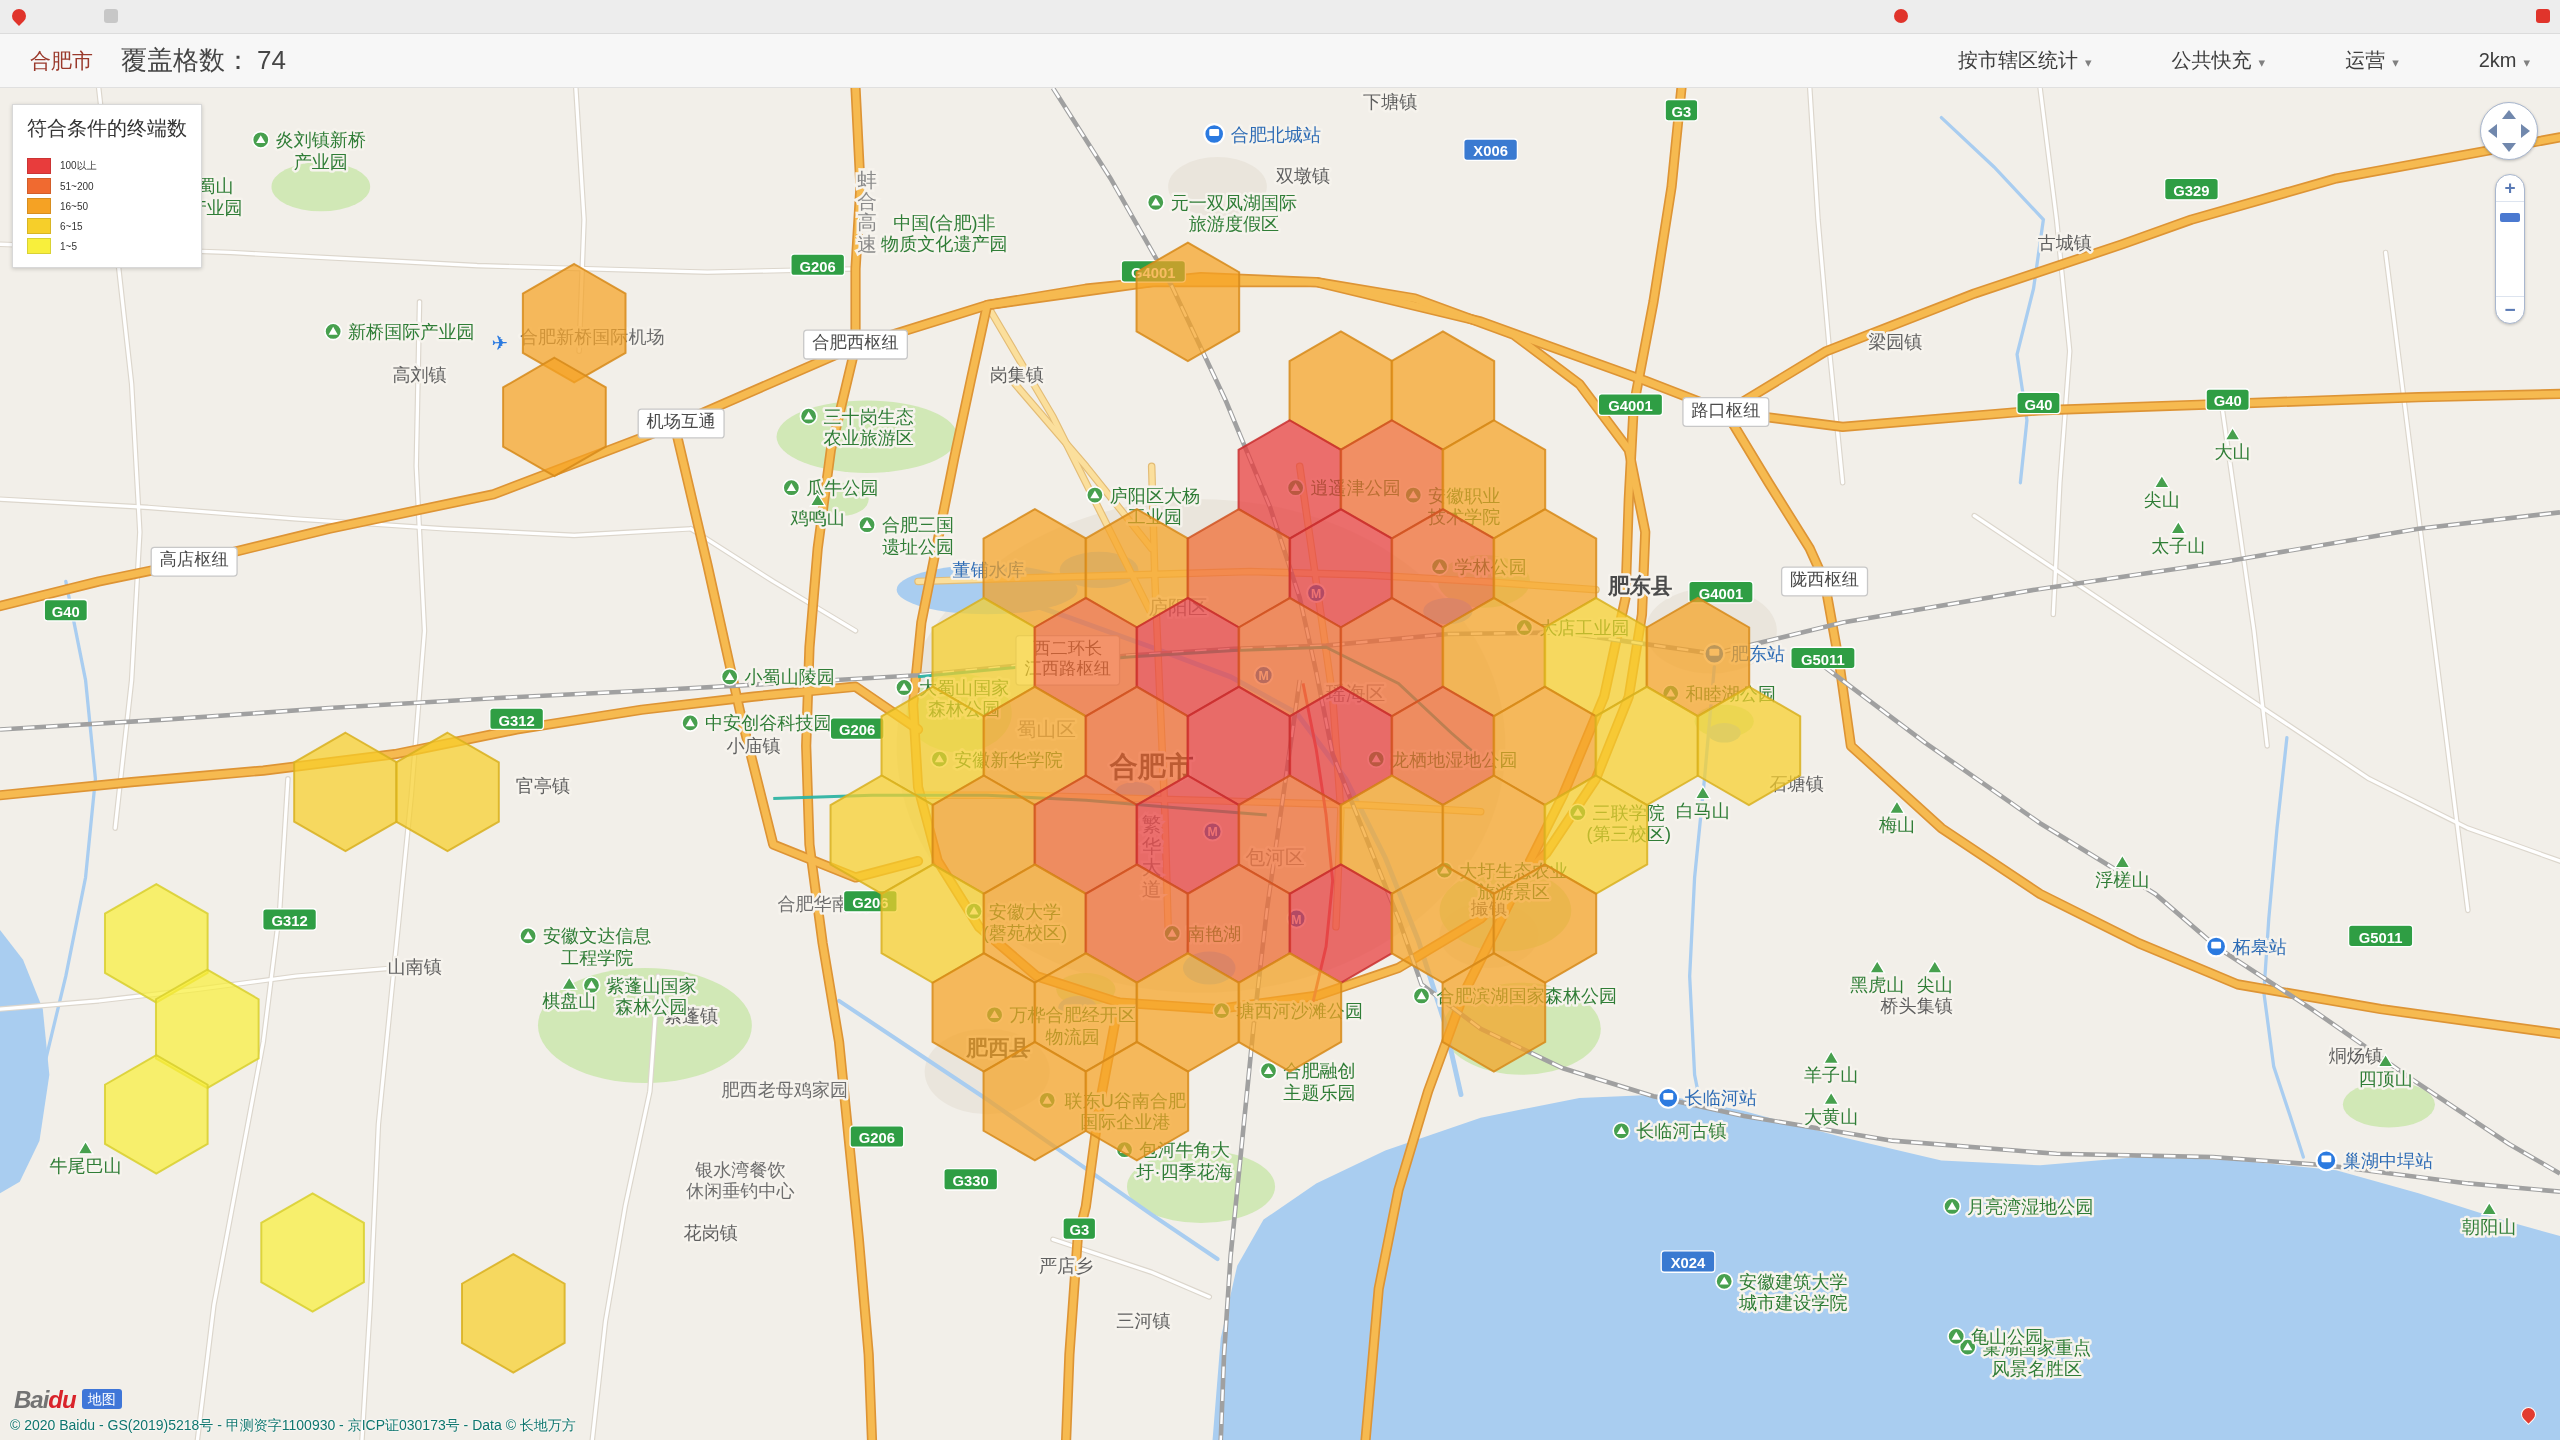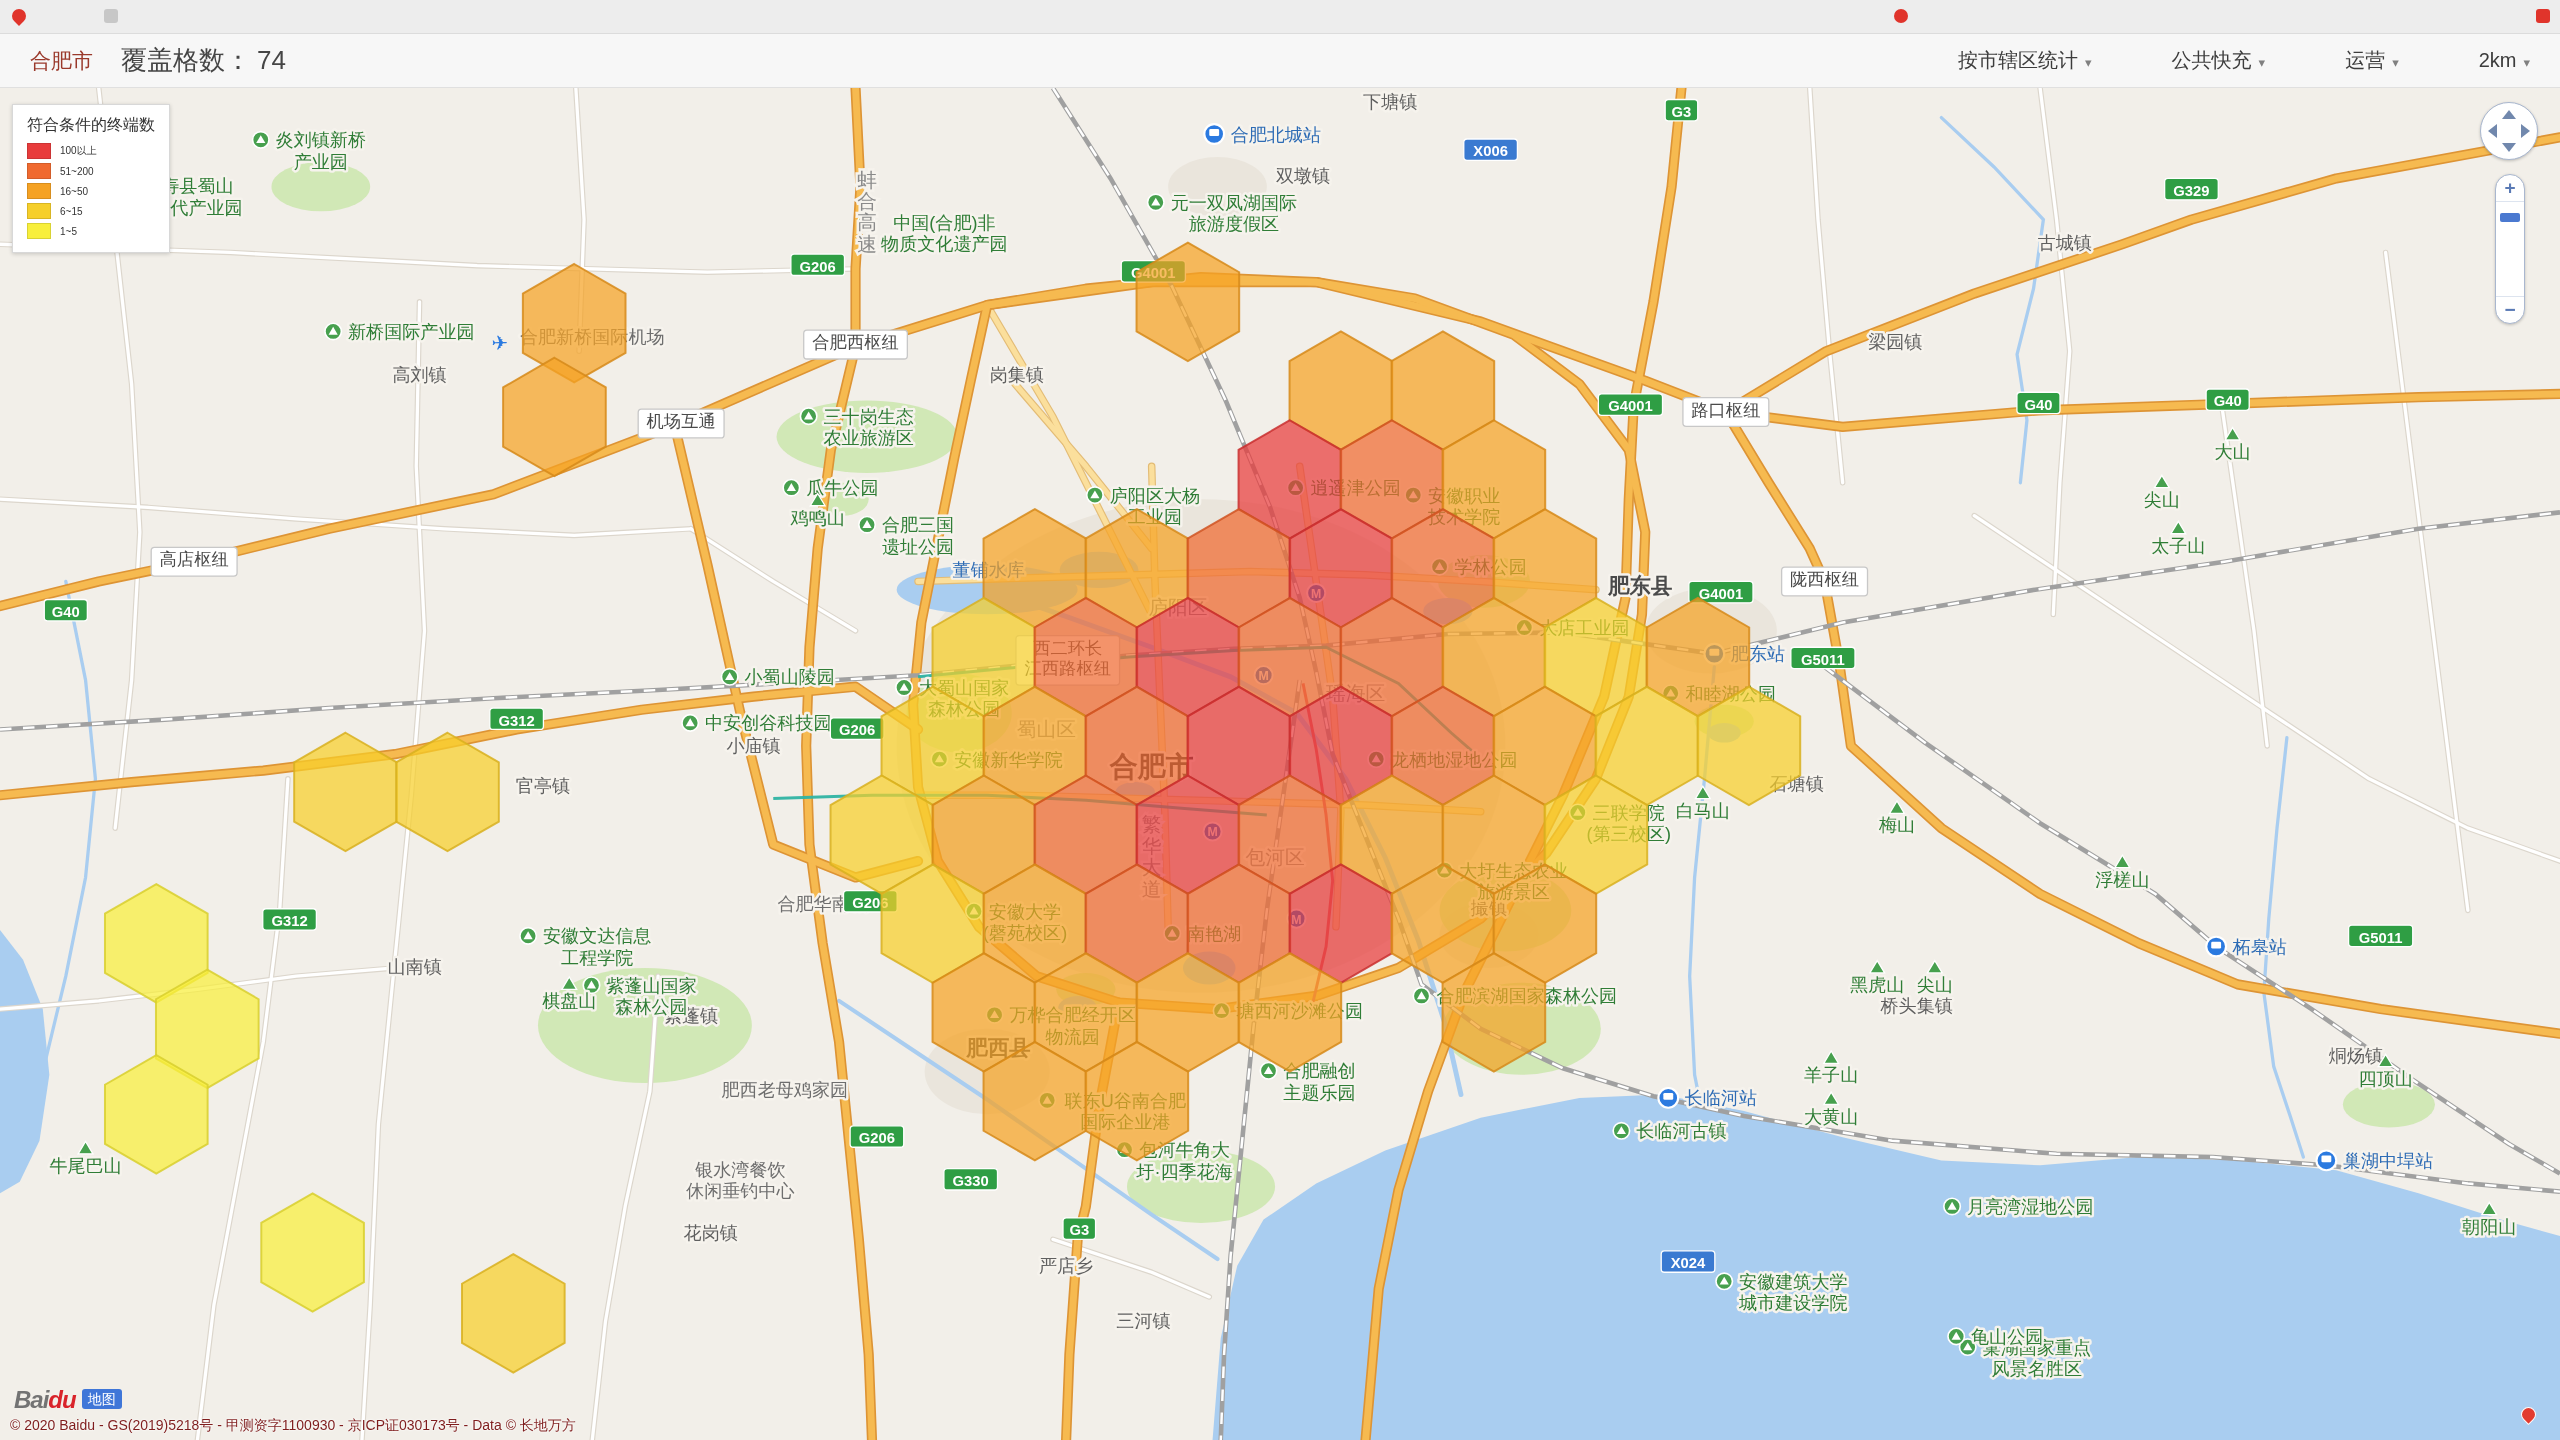--- a/index.html
+++ b/index.html
@@ -13,21 +13,21 @@
   .h-cov{color:#454545;font-size:26px;margin-left:28px;}
   .h-cov .val{margin-left:6px;}
   .h-right{margin-left:auto;display:flex;gap:80px;align-items:center;}
   .dd{font-size:20px;color:#3c3c3c;cursor:pointer;white-space:nowrap;}
   .dd .caret{font-size:13px;color:#808080;margin-left:7px;}
   .map-wrap{position:relative;width:2560px;height:1352px;overflow:hidden;background:#f2efe9;}
   #map-svg{display:block;width:2560px;height:1352px;}
   #map-svg text{font-family:"Liberation Sans","DejaVu Sans",sans-serif;}
   .legend{position:absolute;left:12px;top:16px;background:#ffffff;border:1px solid #d8d8d8;
           box-shadow:0 1px 4px rgba(0,0,0,.18);padding:10px 14px 9px;z-index:5;}
-  .legend-title{font-size:16px;color:#333;margin-bottom:7px;}
+  .legend-title{font-size:20px;color:#333;margin-bottom:16px;}
   .legend-row{display:flex;align-items:center;margin:4px 0;}
   .legend-swatch{width:22px;height:14px;margin-right:9px;border:1px solid rgba(0,0,0,.12);}
   .legend-label{font-size:10px;color:#333;}
   .nav-compass{position:absolute;right:22px;top:14px;width:56px;height:56px;background:#fff;
                border:1px solid #a9b7cf;border-radius:50%;box-shadow:0 1px 3px rgba(0,0,0,.22);z-index:5;}
   .pan{position:absolute;width:0;height:0;cursor:pointer;}
   .pan-up{top:7px;left:21px;border-left:7px solid transparent;border-right:7px solid transparent;border-bottom:9px solid #7188ad;}
   .pan-down{bottom:7px;left:21px;border-left:7px solid transparent;border-right:7px solid transparent;border-top:9px solid #7188ad;}
   .pan-left{left:7px;top:21px;border-top:7px solid transparent;border-bottom:7px solid transparent;border-right:9px solid #7188ad;}
   .pan-right{right:7px;top:21px;border-top:7px solid transparent;border-bottom:7px solid transparent;border-left:9px solid #7188ad;}
@@ -35,21 +35,21 @@
               border-radius:15px;box-shadow:0 1px 3px rgba(0,0,0,.22);z-index:5;text-align:center;box-sizing:border-box;}
   .zoom-btn{display:block;font-size:19px;font-weight:bold;color:#5a7ab5;height:26px;line-height:26px;cursor:pointer;}
   .zoom-in{border-bottom:1px solid #dde4ef;}
   .zoom-out{position:absolute;bottom:0;width:100%;border-top:1px solid #dde4ef;}
   .zoom-handle{position:absolute;left:4px;top:38px;width:20px;height:9px;background:#4a79d0;border-radius:2px;cursor:pointer;}
   .logo{position:absolute;left:14px;bottom:26px;font-size:24px;font-weight:bold;font-style:italic;letter-spacing:-1px;z-index:5;}
   .logo .bai{color:#737373;}
   .logo .du{color:#d9232a;}
   .logo .badge{font-style:normal;font-weight:normal;letter-spacing:0;background:#3f76d8;color:#fff;
                font-size:14px;padding:2px 6px;border-radius:3px;margin-left:6px;vertical-align:4px;}
-  .attr{position:absolute;left:10px;bottom:5px;font-size:14px;color:#7f1d1d;z-index:5;
+  .attr{position:absolute;left:10px;bottom:5px;font-size:14px;color:#0f766e;z-index:5;
         text-shadow:0 0 2px #fff,0 0 3px #fff;}
   .poi-marker{position:absolute;right:24px;bottom:18px;width:13px;height:13px;z-index:5;
               border-radius:50% 50% 50% 0;background:#e23b30;transform:rotate(-45deg);border:1px solid #fff;}
 </style>
 </head>
 <body>
 
 <div class="top-strip">
   <span class="fav" style="left:12px;background:#e0342b;border-radius:50% 50% 50% 0;transform:rotate(-45deg);"></span>
   <span class="fav" style="left:104px;background:#c7c7c7;"></span>

